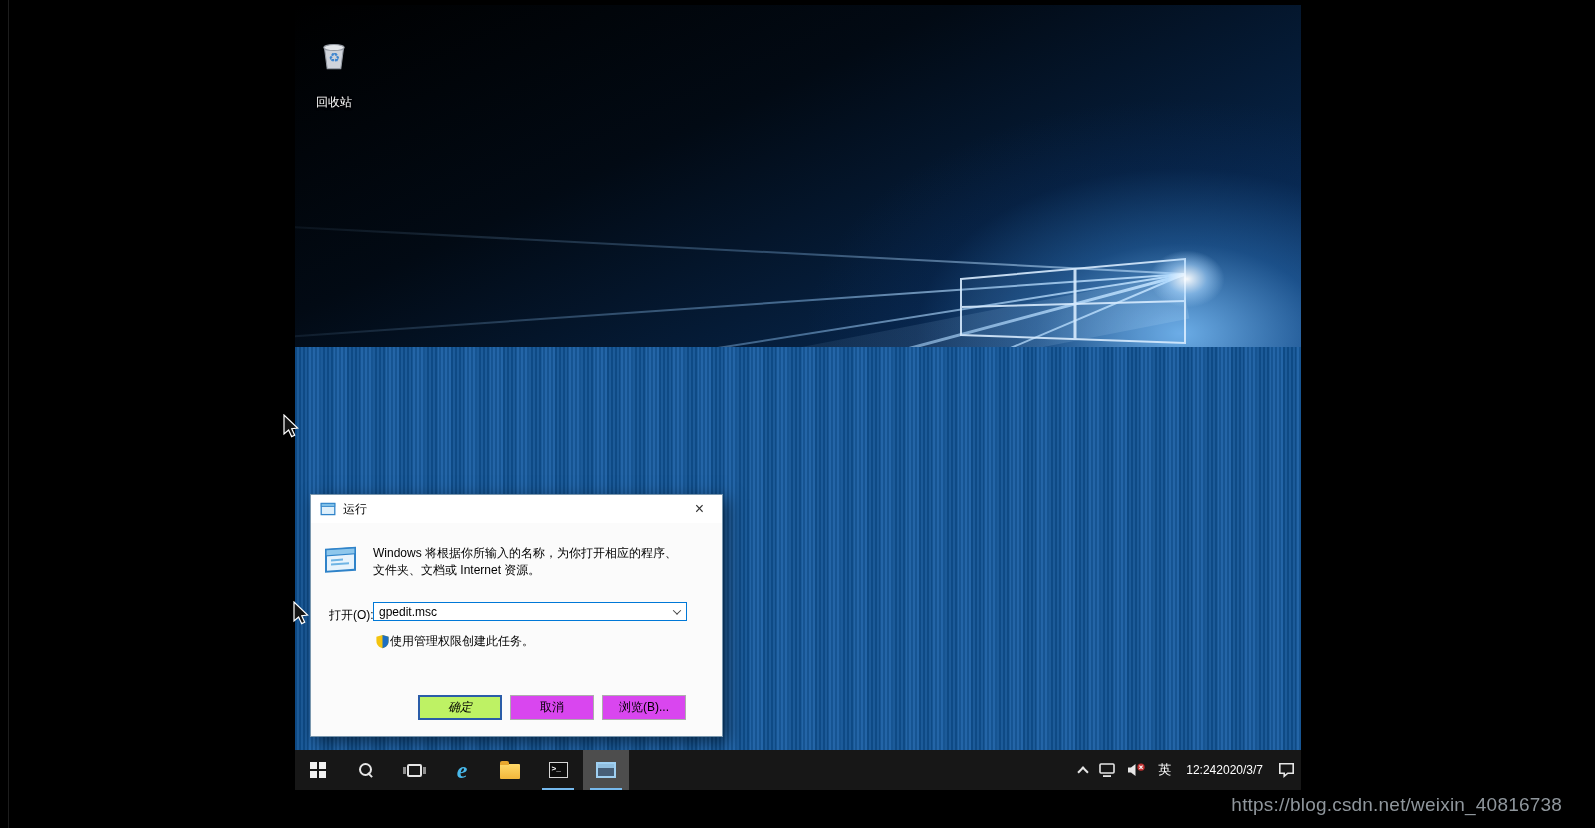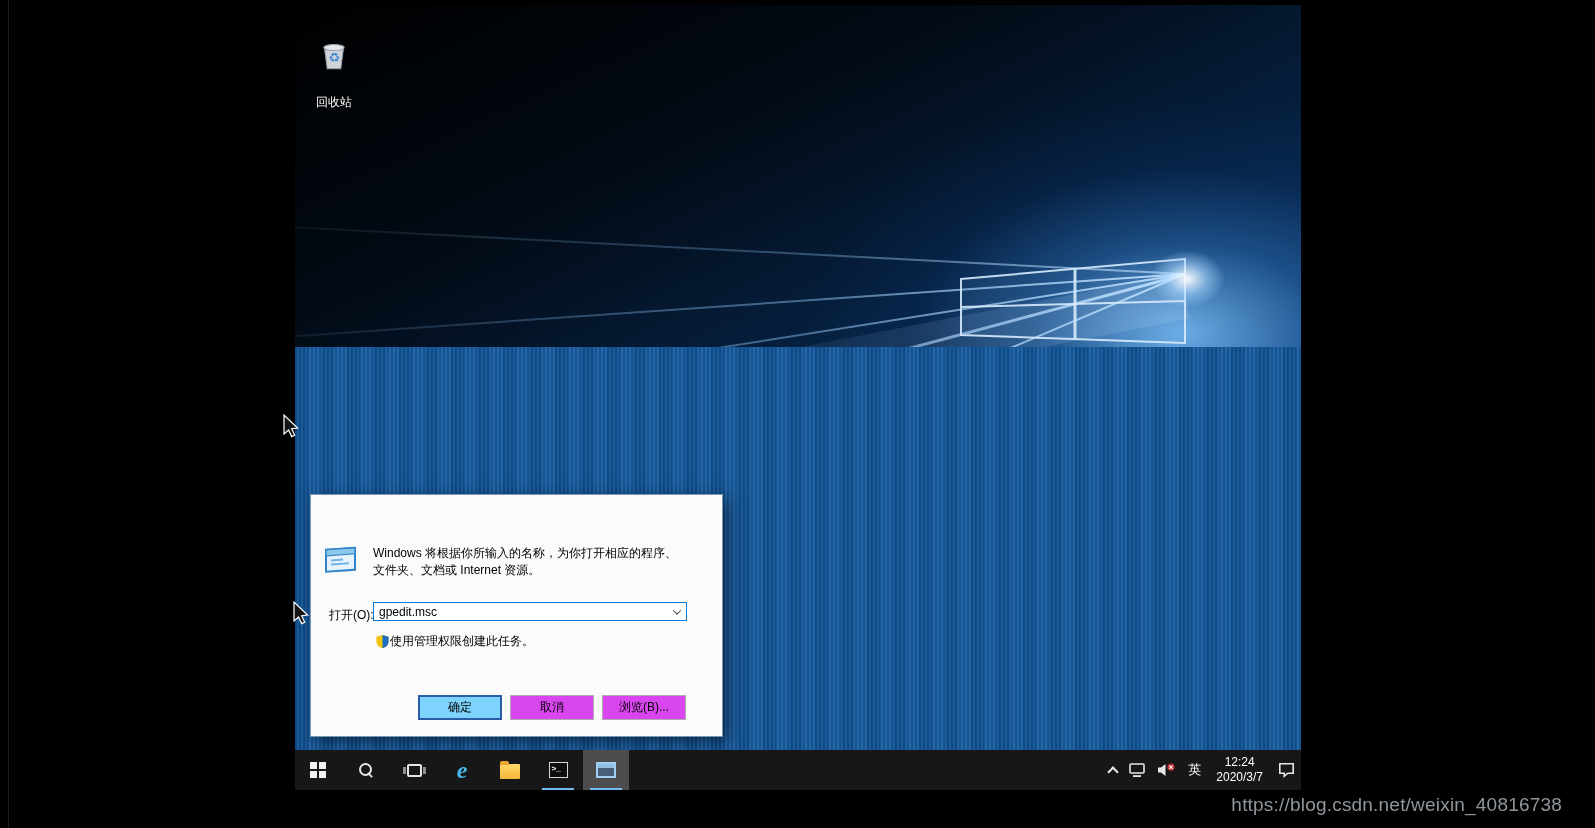--- a/index.html
+++ b/index.html
@@ -93,21 +93,21 @@
   }
   .rd-admin{position:absolute;left:64px;top:138px;display:flex;align-items:center;}
   .rd-buttons{
     position:absolute;right:36px;bottom:16px;display:flex;gap:8px;
   }
   .rd-buttons button{
     width:84px;height:25px;background:#d946ef;border:1px solid #adadad;
     font:12px "Liberation Sans","DejaVu Sans",sans-serif;color:#000;cursor:default;
   }
   .rd-buttons button.default{
-    background:#7dd3fc;border:2px solid #2a5ca8;
+    background:#bef264;border:2px solid #2a5ca8;font-style:italic;
   }
 
   
   .taskbar{
     position:absolute;left:0;bottom:0;width:1006px;height:40px;background:#171717;
     display:flex;align-items:stretch;
   }
   .tb-left{display:flex;gap:2px;}
   .tb-item{width:46px;display:flex;align-items:center;justify-content:center;position:relative;}
   .tb-item.open::after{content:"";position:absolute;left:7px;right:7px;bottom:0;height:2px;background:#76b9ed;}
@@ -132,21 +132,21 @@
   .cmd-icon{width:19px;height:16px;background:#0d0d0d;border:1px solid #d6d6d6;position:relative;}
   .cmd-icon span{position:absolute;left:2px;top:1px;color:#fff;font:bold 8px "Liberation Mono","DejaVu Sans Mono",monospace;}
 
   .runwin-icon{width:20px;height:16px;border:2px solid #9fd0f2;background:rgba(60,130,200,.35);position:relative;}
   .runwin-icon::before{content:"";position:absolute;left:0;top:0;right:0;height:4px;background:#9fd0f2;opacity:.85;}
 
   .tray{margin-left:auto;display:flex;align-items:center;height:100%;}
   .tray-item{display:flex;align-items:center;justify-content:center;height:100%;padding:0 6px;color:#fff;}
   .chevron-up{width:8px;height:8px;border-left:2px solid #e6e6e6;border-top:2px solid #e6e6e6;transform:rotate(45deg);margin-top:4px;}
   .ime{font-size:13px;}
-  .clock{flex-direction:column;font-size:12px;line-height:15px;text-align:center;padding:0 9px;}
+  .clock{flex-direction:row;font-size:12px;line-height:15px;text-align:center;padding:0 9px;}
 
   
   .cursor{position:absolute;pointer-events:none;}
   .cursor1{left:282px;top:414px;}
   .cursor2{left:292px;top:601px;}
 
   
   .watermark{
     position:absolute;right:33px;bottom:12px;color:#8f969c;font-size:19px;
     letter-spacing:.2px;
@@ -181,20 +181,28 @@
   <div class="recycle">
     <svg width="36" height="34" viewBox="0 0 32 32">
       <path d="M7 9 L25 9 L22.4 29 L9.6 29 Z" fill="#cfd3da" stroke="#959ba4" stroke-width="1"></path>
       <ellipse cx="16" cy="9" rx="9.6" ry="2.8" fill="#e4e7eb" stroke="#959ba4" stroke-width="1"></ellipse>
     </svg>
     <span class="rb-glyph">♻</span>
     <span class="rb-label">回收站</span>
   </div>
 
   <div class="run-dialog">
+    <div class="rd-titlebar">
+      <svg width="16" height="14" viewBox="0 0 20 17">
+        <rect x="1.5" y="1.5" width="17" height="14" fill="#dff0fb" stroke="#2f83c9" stroke-width="1.6"></rect>
+        <rect x="1.5" y="1.5" width="17" height="4" fill="#7fc0e8" stroke="#2f83c9" stroke-width="1"></rect>
+      </svg>
+      <span class="rd-title">运行</span>
+      <span class="rd-close">×</span>
+    </div>
 
     <svg class="rd-icon" viewBox="0 0 36 32">
       <g transform="skewY(-4)">
         <rect x="3" y="6" width="29" height="22" fill="#e7f3fc" stroke="#2f83c9" stroke-width="2"></rect>
         <rect x="3" y="6" width="29" height="6" fill="#8ec7ec" stroke="#2f83c9" stroke-width="1.2"></rect>
         <rect x="8" y="16" width="12" height="2" fill="#6fb4e4"></rect>
         <rect x="8" y="20" width="18" height="2" fill="#6fb4e4"></rect>
       </g>
     </svg>
 

